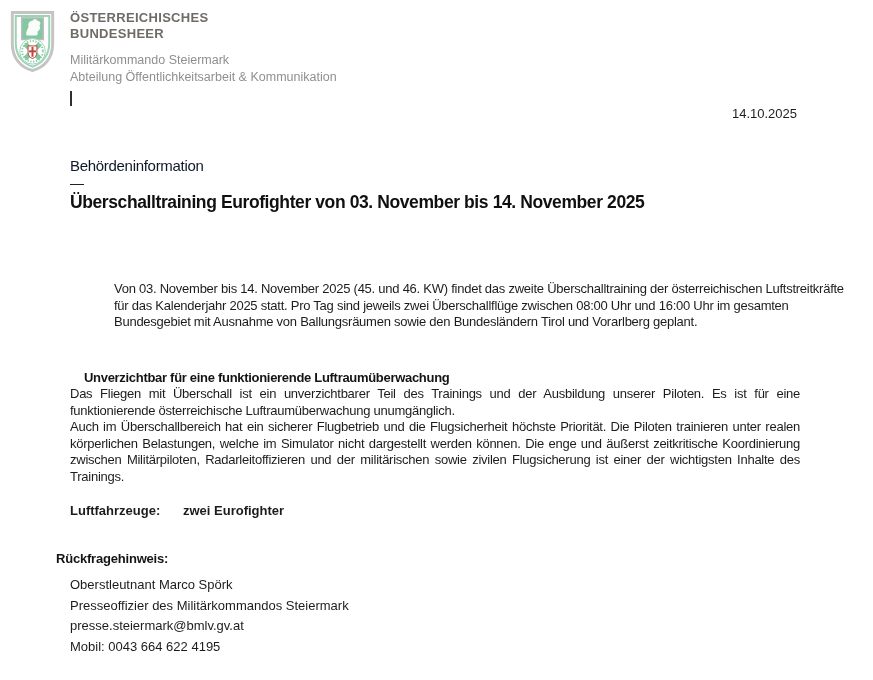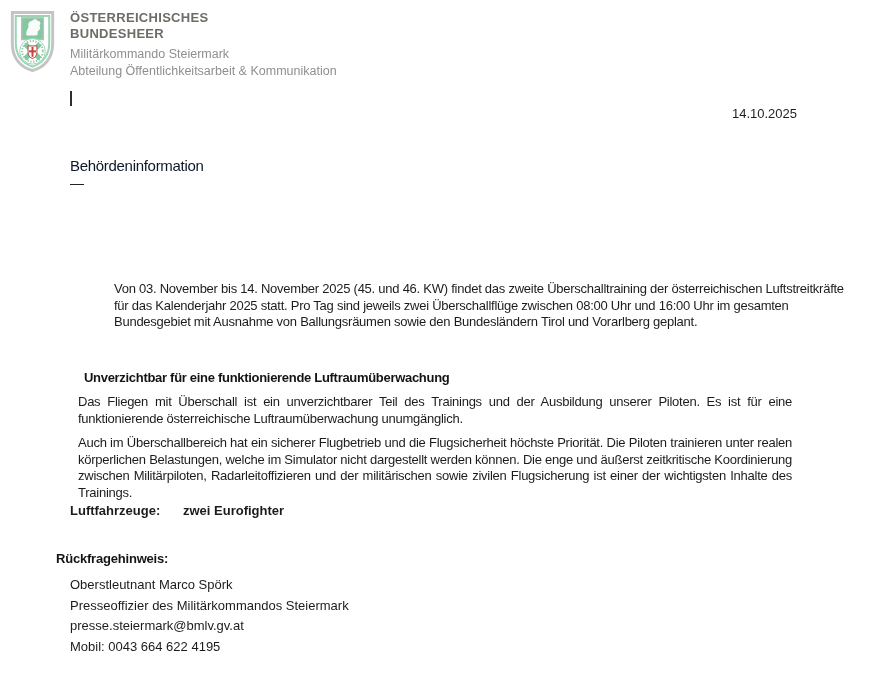--- a/index.html
+++ b/index.html
@@ -5,41 +5,41 @@
   * { margin:0; padding:0; box-sizing:border-box; }
   html,body { width:873px; height:680px; background:#ffffff; overflow:hidden;
               font-family:"Liberation Sans", sans-serif; }
   .page { position:relative; width:873px; height:680px; background:#fff; }
 
   
   .logo { position:absolute; left:8px; top:10px; width:49px; height:63px; }
   .lh-text { position:absolute; left:70px; top:10px; }
   .org-line { font-size:13px; font-weight:bold; color:#6f6b66; line-height:16px; letter-spacing:.3px; }
   .lh-sub { font-size:12.5px; color:#8f8f8f; line-height:16.5px; }
-  .lh-sub.first { margin-top:4px; }
+  .lh-sub.first { margin-top:10px; }
 
   .caret { position:absolute; left:70px; top:91px; width:2px; height:15px; background:#2f2f2f; }
 
   .dateline { position:absolute; left:70px; top:106px; width:727px; text-align:right;
               font-size:13px; color:#1e1e1e; }
 
   
   .cond { letter-spacing:-0.25px; }
 
   .kicker { position:absolute; left:70px; top:157px; font-size:15px; color:#0f172a; letter-spacing:-0.3px; }
   .sep-dash { position:absolute; left:70px; top:176px; font-size:14px; color:#222; line-height:14px; }
   .doc-title { position:absolute; left:70px; top:192px; width:740px; font-size:17.5px;
                color:#101010; letter-spacing:-0.4px; white-space:nowrap; }
 
   .body-text { font-size:13px; color:#1c1c1c; line-height:16.5px; }
   .p1 { position:absolute; left:70px; top:281px; width:730px;margin-left:44px; }
   .subhead { position:absolute; left:70px; top:370px; width:730px; font-size:13px;
              font-weight:bold; color:#141414; letter-spacing:-0.3px;margin-left:14px; }
   .p2 { position:absolute; left:70px; top:386px; width:730px; text-align:justify; }
-  .p2 p { margin:8px; }
+  .p2 p { margin:0; }
 
   .aircraft { position:absolute; left:70px; top:503px; font-size:13px; color:#1c1c1c;font-weight:bold; }
   .aircraft .lbl { display:inline-block; width:113px; }
 
   .contact-head { position:absolute; left:56px; top:551px; font-size:13px; font-weight:bold;
                   color:#141414; letter-spacing:-0.2px; }
   .contact { position:absolute; left:70px; top:575px; font-size:13px; color:#1c1c1c;
              line-height:20.5px; }
 </style>
 </head>
@@ -68,20 +68,21 @@
     <div class="lh-sub first">Militärkommando Steiermark</div>
     <div class="lh-sub">Abteilung Öffentlichkeitsarbeit &amp; Kommunikation</div>
   </div>
 
   <div class="caret"></div>
 
   <div class="dateline">14.10.2025</div>
 
   <div class="kicker cond">Behördeninformation</div>
   <div class="sep-dash">—</div>
+  <h1 class="doc-title">Überschalltraining Eurofighter von 03. November bis 14. November 2025</h1>
 
   <p class="p1 body-text cond">Von 03. November bis 14. November 2025 (45. und 46. KW) findet das zweite Überschalltraining der österreichischen Luftstreitkräfte für das Kalenderjahr 2025 statt. Pro Tag sind jeweils zwei Überschallflüge zwischen 08:00 Uhr und 16:00 Uhr im gesamten Bundesgebiet mit Ausnahme von Ballungsräumen sowie den Bundesländern Tirol und Vorarlberg geplant.</p>
 
   <div class="subhead">Unverzichtbar für eine funktionierende Luftraumüberwachung</div>
 
   <div class="p2 body-text cond">
     <p>Das Fliegen mit Überschall ist ein unverzichtbarer Teil des Trainings und der Ausbildung unserer Piloten. Es ist für eine funktionierende österreichische Luftraumüberwachung unumgänglich.</p>
     <p>Auch im Überschallbereich hat ein sicherer Flugbetrieb und die Flugsicherheit höchste Priorität. Die Piloten trainieren unter realen körperlichen Belastungen, welche im Simulator nicht dargestellt werden können. Die enge und äußerst zeitkritische Koordinierung zwischen Militärpiloten, Radarleitoffizieren und der militärischen sowie zivilen Flugsicherung ist einer der wichtigsten Inhalte des Trainings.</p>
   </div>
 

